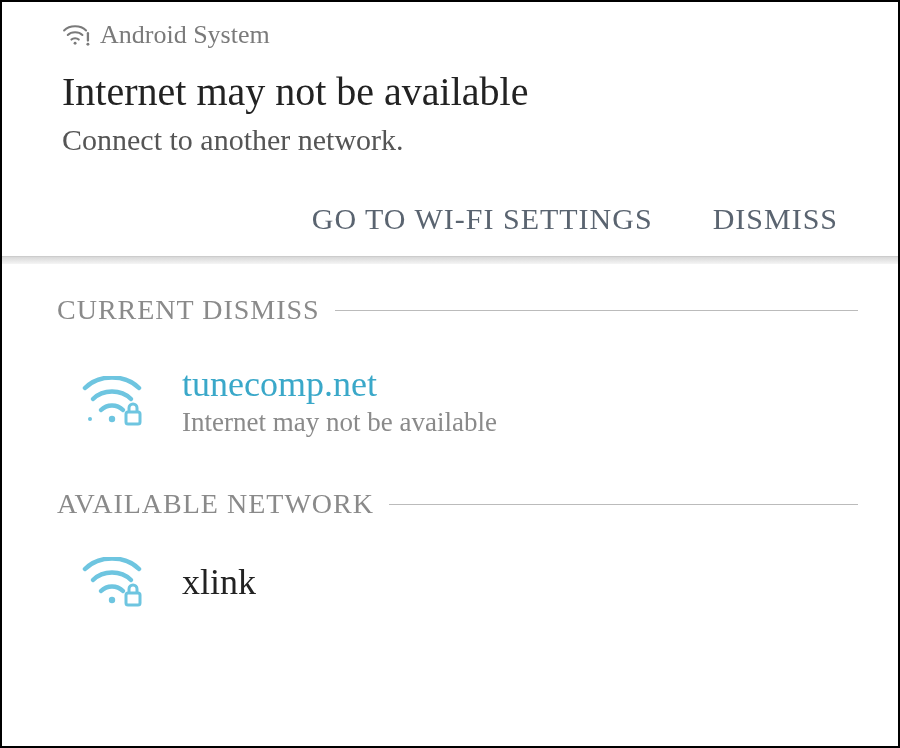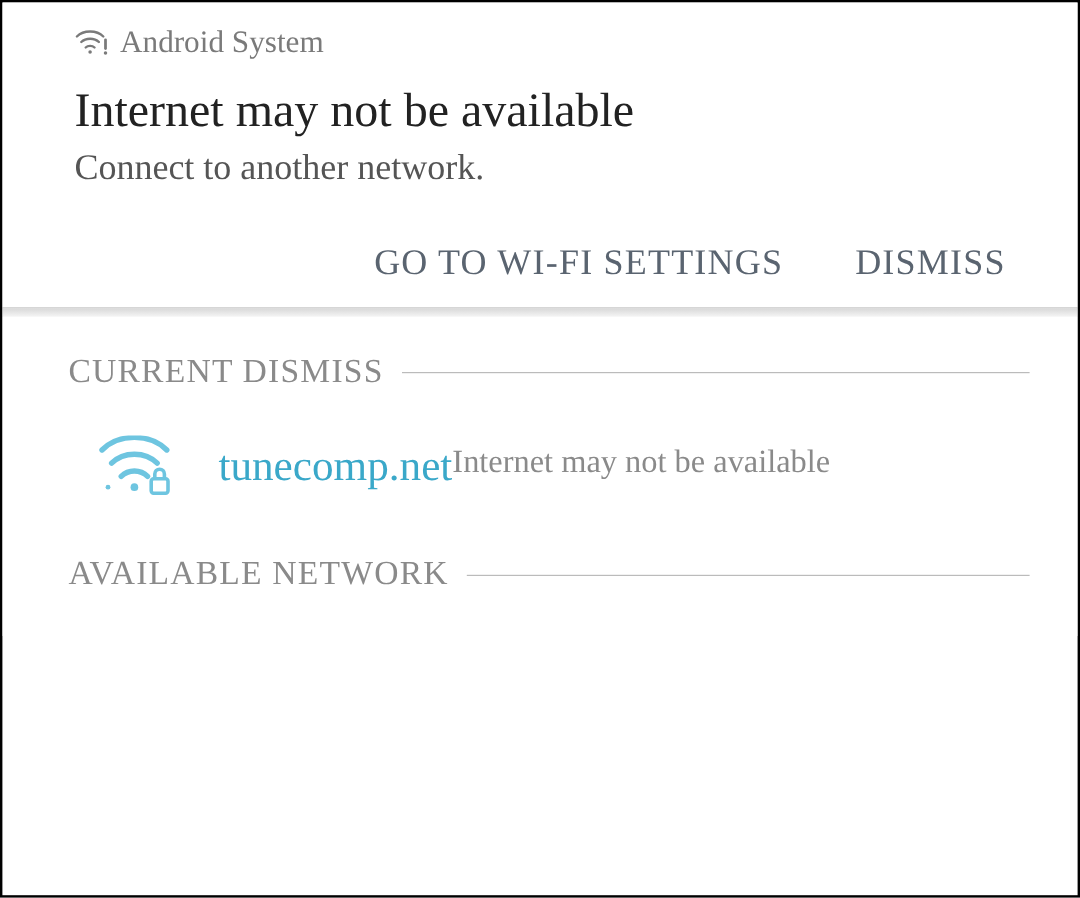--- a/index.html
+++ b/index.html
@@ -97,21 +97,21 @@
       gap: 38px;
       padding: 12px 0 30px 22px;
     }
     .network-icon {
       width: 65px;
       display: flex;
       justify-content: center;
     }
     .network-text {
       display: flex;
-      flex-direction: row;
+      flex-direction: column;
     }
     .network-name {
       font-size: 36px;
       color: #222;
     }
     .network-name.connected {
       color: #3aa8c9;
     }
     .network-status {
       font-size: 27px;
@@ -169,14 +169,29 @@
       <span class="network-name connected">tunecomp.net</span>
       <span class="network-status">Internet may not be available</span>
     </div>
   </div>
 
   <div class="section-header">
     <span class="section-label">AVAILABLE NETWORK</span>
     <span class="section-line"></span>
   </div>
 
+  <div class="network-row">
+    <span class="network-icon">
+      <svg width="62" height="50" viewBox="0 0 62 50">
+        <path d="M4 12 C18 -2 44 -2 58 12" stroke="#6ec5e0" stroke-width="4.5" fill="none" stroke-linecap="round"></path>
+        <path d="M12 23 C22 13 40 13 50 23" stroke="#6ec5e0" stroke-width="4.5" fill="none" stroke-linecap="round"></path>
+        <path d="M20 34 C26 28 36 28 42 34" stroke="#6ec5e0" stroke-width="4.5" fill="none" stroke-linecap="round"></path>
+        <circle cx="31" cy="43" r="3.2" fill="#6ec5e0"></circle>
+        <rect x="45" y="36" width="14" height="12" rx="2" fill="none" stroke="#6ec5e0" stroke-width="3"></rect>
+        <path d="M48 36 v-4 a4 4 0 0 1 8 0 v4" fill="none" stroke="#6ec5e0" stroke-width="3"></path>
+      </svg>
+    </span>
+    <div class="network-text">
+      <span class="network-name">xlink</span>
+    </div>
+  </div>
 
 </div>
 
 </body></html>

